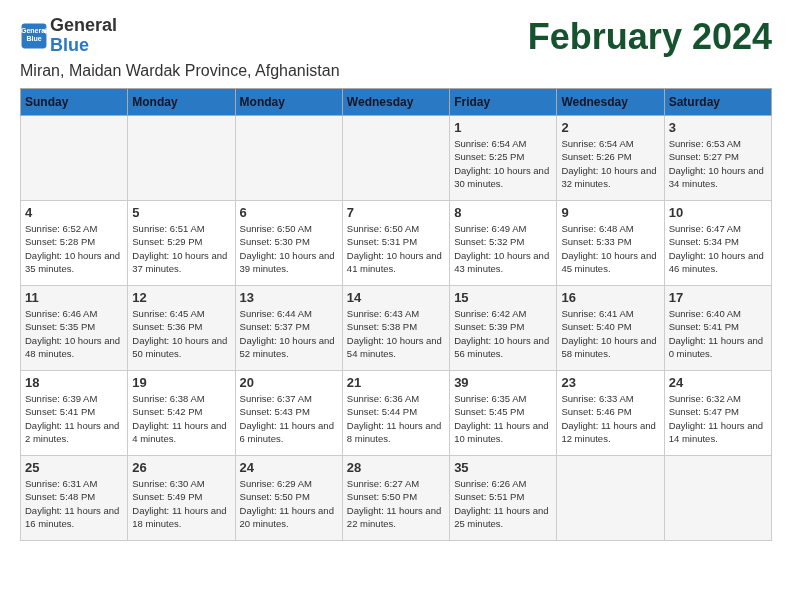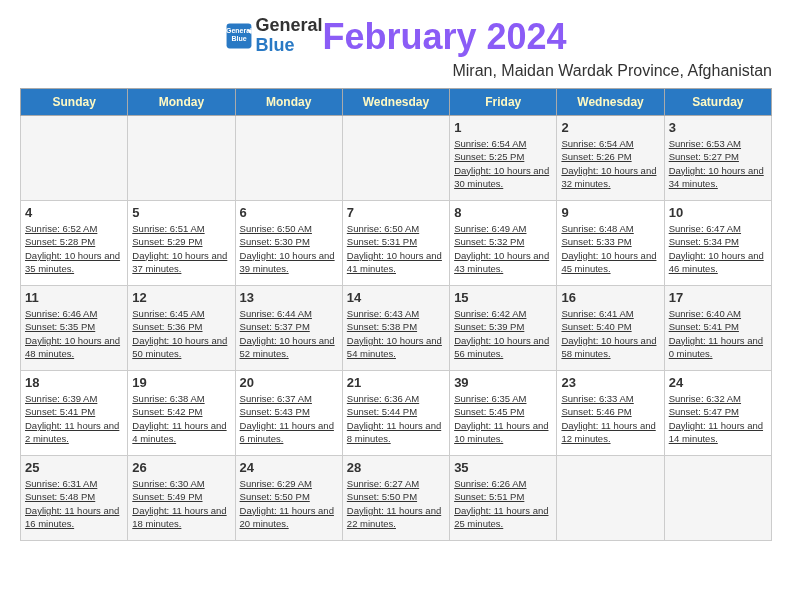--- a/index.html
+++ b/index.html
@@ -6,62 +6,62 @@
     body {
       font-family: Arial, sans-serif;
       background: #fff;
       width: 792px;
       min-height: 612px;
       padding: 16px 20px;
     }
     .header-logo {
       display: flex;
       align-items: flex-start;
-      justify-content: center;
+      justify-content: space-between;
       margin-bottom: 4px;
     }
     .logo-area {
       display: flex;
       align-items: center;
     }
     .logo-text {
       font-size: 18px;
       font-weight: bold;
       color: #333;
       line-height: 1.1;
     }
     .logo-icon {
       width: 28px;
       height: 28px;
       margin-right: 2px;
     }
     .month-title {
       font-size: 36px;
       font-weight: bold;
-      color: #8b5cf6;
+      color: #14532d;
       text-align: right;
     }
     .subtitle {
       font-size: 16px;
       color: #333;
-      text-align: right;
+      text-align: left;
       margin-bottom: 8px;
     }
     table {
       width: 100%;
       border-collapse: collapse;
       table-layout: fixed;
     }
     thead tr th {
       background-color: #2979c4;
-      color: #fef9c3;
+      color: #0f172a;
       font-size: 12px;
       font-weight: bold;
       padding: 6px 4px;
-      text-align: center;
+      text-align: left;
       border: 1px solid #aaa;
     }
     tbody tr td {
       border: 1px solid #ccc;
       vertical-align: top;
       padding: 4px 4px;
       font-size: 10px;
       color: #333;
       height: 85px;
     }
@@ -75,21 +75,20 @@
       font-size: 13px;
       font-weight: bold;
       color: #333;
       display: block;
       margin-bottom: 2px;
     }
     .day-detail {
       font-size: 9.5px;
       line-height: 1.4;
       color: #333;
-      text-decoration: underline;
     }
   </style>
 </head>
 <body>
 
 <div class="header-logo">
   <div class="logo-area">
     <svg class="logo-icon" viewBox="0 0 36 36">
       <rect x="2" y="2" width="32" height="32" rx="4" fill="#2979c4"></rect>
       <text x="18" y="14" text-anchor="middle" fill="white" font-size="9" font-weight="bold">General</text>

